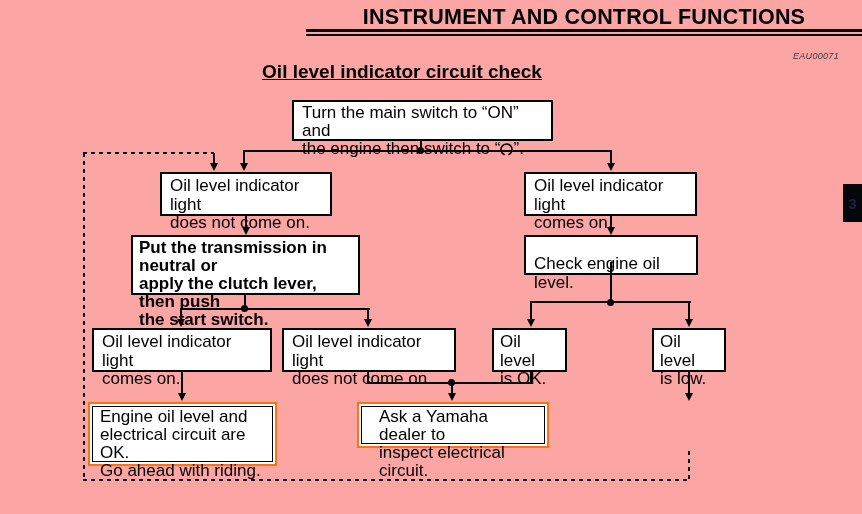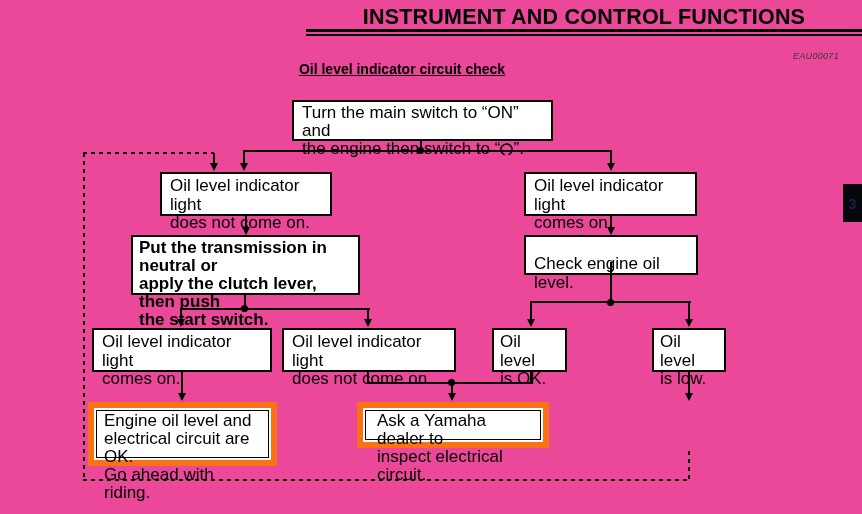--- a/index.html
+++ b/index.html
@@ -1,53 +1,53 @@
 <!DOCTYPE html>
 <html><head>
 <meta charset="utf-8">
 <style>
   html,body{margin:0;padding:0;background:#ffffff;}
   .stage{
-    position:relative;width:862px;height:514px;background:#ec4899;
+    position:relative;width:862px;height:514px;background:#fca5a5;
     font-family:"Liberation Sans", sans-serif;color:#000;overflow:hidden;
   }
   
   .hdr-title{
     position:absolute;left:306px;top:5px;width:556px;text-align:center;
     font-size:21.5px;font-weight:bold;letter-spacing:0.2px;white-space:nowrap;
   }
   .rule-thick{position:absolute;left:306px;top:29px;width:556px;height:3px;background:#000;}
   .rule-thin{position:absolute;left:306px;top:34px;width:556px;height:2px;background:#000;}
   .code{position:absolute;left:793px;top:51px;font-size:9px;color:#3a3a3a;letter-spacing:0.3px;font-style:italic;}
   .dg-title{
     position:absolute;left:0;top:61px;width:804px;text-align:center;
-    font-size:14px;font-weight:bold;text-decoration:underline;
+    font-size:19px;font-weight:bold;text-decoration:underline;
   }
   .tab{
     position:absolute;left:843px;top:184px;width:19px;height:38px;background:#06070a;
     color:#1a2440;font-size:15px;font-weight:bold;display:flex;align-items:center;justify-content:center;
   }
   
   .node{
     position:absolute;box-sizing:border-box;border:2px solid #000;background:#fff;
     font-size:17px;line-height:18.5px;padding:3px 8px;white-space:pre-line;
   }
-  .terminal{border:6px solid #f97316;}
+  .terminal{border:2px solid #f97316;}
   .terminal::before{content:"";position:absolute;inset:2px;border:1px solid #000;pointer-events:none;}
   #n-start{left:292px;top:100px;width:261px;height:41px;line-height:18px;padding:2px 8px;white-space:normal;}
   #n-light-off{left:160px;top:172px;width:172px;height:44px;}
   #n-light-on{left:524px;top:172px;width:173px;height:44px;}
   #n-neutral{left:131px;top:235px;width:229px;height:60px;line-height:18px;padding:2px 6px;font-weight:bold;}
   #n-check-oil{left:524px;top:235px;width:174px;height:27px;padding:18px 8px;}
   #n-light-on-2{left:92px;top:328px;width:180px;height:44px;}
   #n-light-off-2{left:282px;top:328px;width:174px;height:44px;}
   #n-oil-ok{left:492px;top:328px;width:75px;height:44px;padding:3px 6px;}
   #n-oil-low{left:652px;top:328px;width:74px;height:44px;padding:3px 6px;}
   #n-result-ok{left:88px;top:402px;width:189px;height:64px;padding:4px 10px;line-height:18px;}
-  #n-result-dealer{left:357px;top:402px;width:192px;height:46px;padding:4px 14px;line-height:18px;}
+  #n-result-dealer{left:357px;top:402px;width:192px;height:46px;padding:4px 20px;line-height:18px;}
   #n-result-supply{left:641px;top:402px;width:97px;height:49px;padding:5px 10px;line-height:18px;}
   .runsym{width:13px;height:13px;vertical-align:-2px;}
   
   .hline{position:absolute;height:2px;background:#000;}
   .vline{position:absolute;width:2px;background:#000;}
   .dash-h{position:absolute;height:2px;background:repeating-linear-gradient(90deg,#000 0 4px,transparent 4px 8px);}
   .dash-v{position:absolute;width:2px;background:repeating-linear-gradient(180deg,#000 0 4px,transparent 4px 8px);}
   .arrow{position:absolute;width:0;height:0;border-left:4px solid transparent;border-right:4px solid transparent;border-top:8px solid #000;}
   .dot{position:absolute;width:7px;height:7px;border-radius:50%;background:#000;}
 </style>

